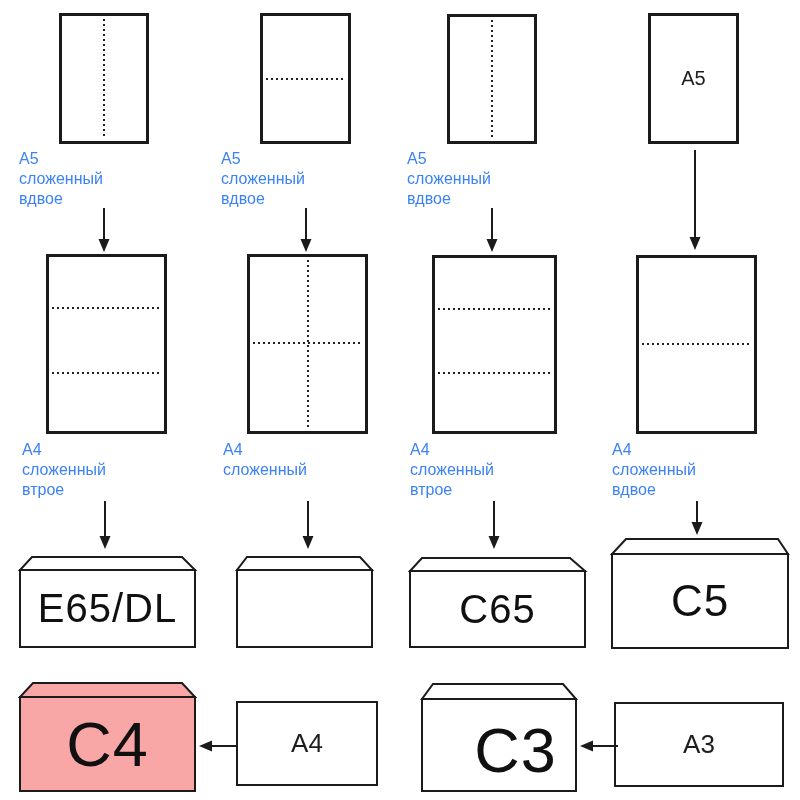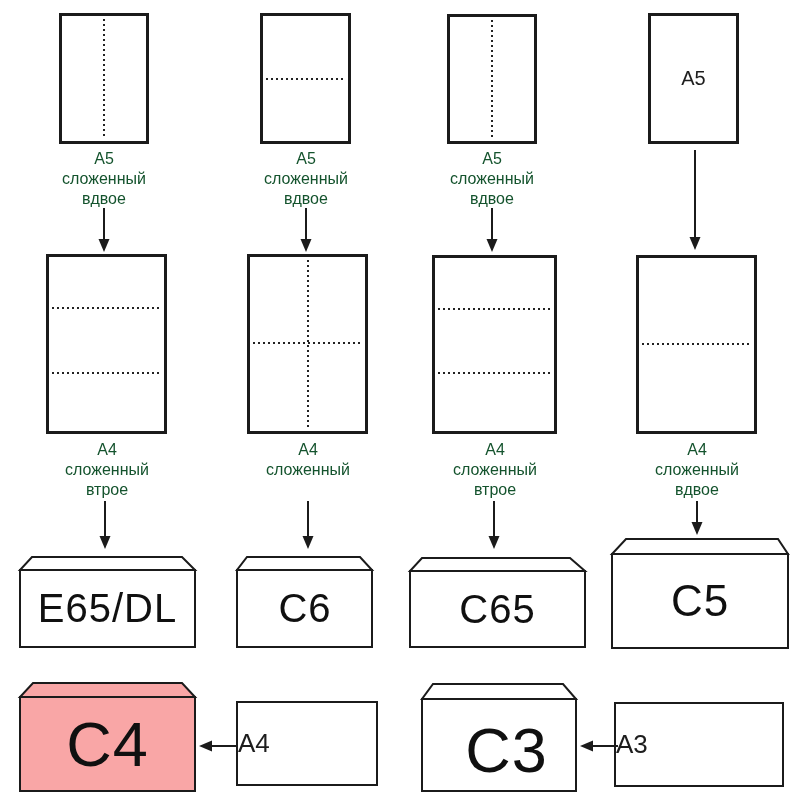--- a/index.html
+++ b/index.html
@@ -8,37 +8,37 @@
     background:#ffffff; overflow:hidden;
     font-family:"Liberation Sans", sans-serif; color:#1b1b1b;
   }
   .paper {
     position:absolute; box-sizing:border-box;
     border:3px solid #1b1b1b; background:#ffffff;
   }
   .paper-thin {
     position:absolute; box-sizing:border-box;
     border:2px solid #1b1b1b; background:#ffffff;
-    display:flex; align-items:center; 
+    display:flex; align-items:center; justify-content:center;
   }
   .dot-h {
     position:absolute; left:3px; right:3px; height:2px;
     background-image:repeating-linear-gradient(to right,#222 0,#222 2px,transparent 2px,transparent 5px);
   }
   .dot-v {
     position:absolute; top:3px; bottom:3px; width:2px;
     background-image:repeating-linear-gradient(to bottom,#222 0,#222 2px,transparent 2px,transparent 5px);
   }
   .inpaper-label {
     position:absolute; inset:0; display:flex; align-items:center; justify-content:center;
     font-size:20px; color:#1d1d1d;
   }
   .caption {
-    position:absolute; width:170px; text-align:center;
-    font-size:16px; line-height:20px; color:#14532d;
+    position:absolute; width:170px; text-align:left;
+    font-size:16px; line-height:20px; color:#3b82f6;
   }
   .env-label {
     position:absolute; display:flex; align-items:center; justify-content:center;
     font-size:40px; color:#101010; letter-spacing:1px;
   }
   .env-label.big { font-size:63px; }
   .arrow { position:absolute; }
   svg.env { position:absolute; overflow:visible; }
   .rect-label { font-size:26px; color:#1d1d1d; }
 </style>
@@ -149,21 +149,20 @@
   <svg class="env" style="left:19px;top:555px;" width="177" height="94">
     <polygon points="13,2 163,2 176,15 1,15" fill="#ffffff" stroke="#1b1b1b" stroke-width="2"></polygon>
     <rect x="1" y="15" width="175" height="77" fill="#ffffff" stroke="#1b1b1b" stroke-width="2"></rect>
   </svg>
   <div class="env-label" style="left:19px;top:570px;width:177px;height:77px;">E65/DL</div>
 
   <svg class="env" style="left:236px;top:555px;" width="138" height="94">
     <polygon points="11,2 124,2 136,15 1,15" fill="#ffffff" stroke="#1b1b1b" stroke-width="2"></polygon>
     <rect x="1" y="15" width="135" height="77" fill="#ffffff" stroke="#1b1b1b" stroke-width="2"></rect>
   </svg>
-  <div class="env-label" style="left:236px;top:570px;width:138px;height:77px;">C6</div>
 
   <svg class="env" style="left:409px;top:556px;" width="177" height="93">
     <polygon points="13,2 161,2 176,15 1,15" fill="#ffffff" stroke="#1b1b1b" stroke-width="2"></polygon>
     <rect x="1" y="15" width="175" height="76" fill="#ffffff" stroke="#1b1b1b" stroke-width="2"></rect>
   </svg>
   <div class="env-label" style="left:409px;top:571px;width:177px;height:76px;">C65</div>
 
   <svg class="env" style="left:611px;top:537px;" width="178" height="112">
     <polygon points="15,2 167,2 177,17 1,17" fill="#ffffff" stroke="#1b1b1b" stroke-width="2"></polygon>
     <rect x="1" y="17" width="176" height="94" fill="#ffffff" stroke="#1b1b1b" stroke-width="2"></rect>
@@ -182,21 +181,21 @@
 
   <svg class="arrow" style="left:197px;top:738px;" width="40" height="16">
     <line x1="40" y1="8" x2="12" y2="8" stroke="#1b1b1b" stroke-width="2"></line>
     <polygon points="2,8 15,2.5 15,13.5" fill="#1b1b1b"></polygon>
   </svg>
 
   <svg class="env" style="left:421px;top:682px;" width="157" height="111">
     <polygon points="12,2 142,2 155,17 1,17" fill="#ffffff" stroke="#1b1b1b" stroke-width="2"></polygon>
     <rect x="1" y="17" width="154" height="92" fill="#ffffff" stroke="#1b1b1b" stroke-width="2"></rect>
   </svg>
-  <div class="env-label big" style="left:428px;top:699px;width:157px;height:102px;">C3</div>
+  <div class="env-label big" style="left:437px;top:699px;width:157px;height:102px;">C3</div>
 
   <div class="paper-thin" style="left:614px;top:702px;width:170px;height:85px;">
     <span class="rect-label">A3</span>
   </div>
 
   <svg class="arrow" style="left:578px;top:738px;" width="40" height="16">
     <line x1="40" y1="8" x2="12" y2="8" stroke="#1b1b1b" stroke-width="2"></line>
     <polygon points="2,8 15,2.5 15,13.5" fill="#1b1b1b"></polygon>
   </svg>
 

